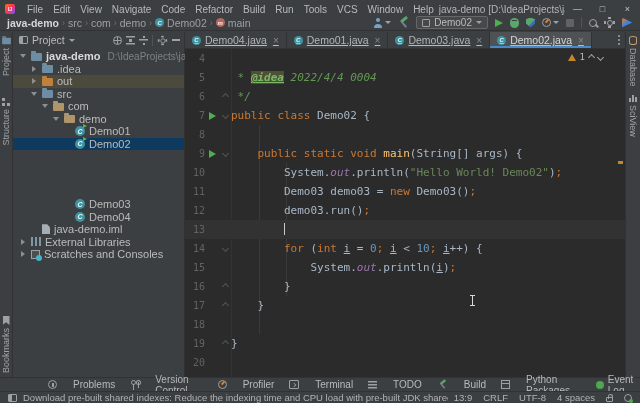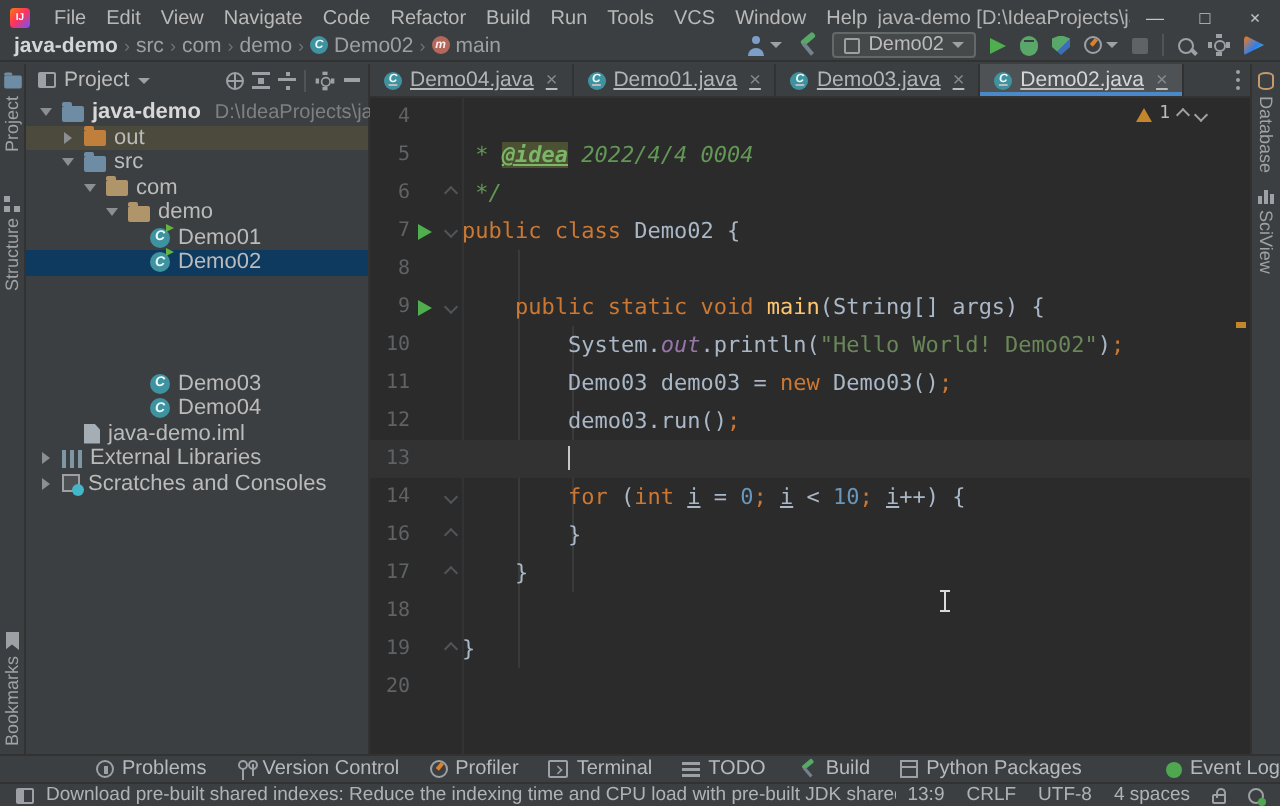--- a/index.html
+++ b/index.html
@@ -181,21 +181,21 @@
   .scrollmark{position:absolute;right:2px;top:112px;width:5px;height:3px;background:#c4862b;}
   .scrolltrack{position:absolute;right:0;top:0;bottom:0;width:9px;}
   .mouse-ibeam{position:absolute;left:284px;top:246px;width:7px;height:11px;background:
       linear-gradient(#dadada,#dadada) center top/5px 1px no-repeat,
       linear-gradient(#dadada,#dadada) center bottom/5px 1px no-repeat,
       linear-gradient(#dadada,#dadada) center/1px 100% no-repeat;}
 
   
   .bottombar{position:absolute;left:0;right:0;bottom:12px;height:14px;background:#3c3f41;border-top:1px solid #323232;
              display:flex;align-items:center;gap:15px;padding-left:48px;font-size:10px;color:#b7babc;}
-  .bb-item{display:flex;align-items:center;gap:4px;}
+  .bb-item{display:flex;align-items:center;gap:16px;}
   .bb-right{margin-left:auto;display:flex;align-items:center;gap:4px;}
   .statusbar{position:absolute;left:0;right:0;bottom:0;height:12px;background:#3c3f41;border-top:1px solid #323232;
              display:flex;align-items:center;gap:6px;padding:0 8px;font-size:9.5px;color:#b0b3b5;}
   .sb-msg{white-space:nowrap;overflow:hidden;flex:1;}
   .sb-right{display:flex;align-items:center;gap:11px;flex:none;}
 </style>
 </head>
 <body>
 
 <div class="app">
@@ -310,20 +310,27 @@
       </div>
       <div class="tree" id="tree">
           <div class="t-row" style="padding-left: 6px;">
             <span class="chev">
               <i class="chev-o"></i>
             </span>
             <i class="ic ic-folder"></i>
             <span class="t-emph">java-demo</span>
             <span class="t-extra">D:\IdeaProjects\java-demo</span>
           </div>
+          <div class="t-row" style="padding-left: 17px;">
+            <span class="chev">
+              <i class="chev-c"></i>
+            </span>
+            <i class="ic ic-folder"></i>
+            <span>.idea</span>
+          </div>
           <div class="t-row excluded" style="padding-left: 17px;">
             <span class="chev">
               <i class="chev-c"></i>
             </span>
             <i class="ic ic-folder excl"></i>
             <span>out</span>
           </div>
           <div class="t-row" style="padding-left: 17px;">
             <span class="chev">
               <i class="chev-o"></i>
@@ -487,20 +494,26 @@
               <span class="fcol"></span>
               <span class="code"><span class="def">        </span><span class="caret"></span></span>
             </div>
             <div class="line">
               <span class="ln">14</span>
               <span class="gcol"></span>
               <span class="fcol">
                 <i class="fold start"></i>
               </span>
               <span class="code"><span class="def">        </span><span class="kw">for</span><span class="def"> (</span><span class="kw">int</span><span class="def"> </span><span class="uvar">i</span><span class="def"> = </span><span class="num">0</span><span class="semi">;</span><span class="def"> </span><span class="uvar">i</span><span class="def"> &lt; </span><span class="num">10</span><span class="semi">;</span><span class="def"> </span><span class="uvar">i</span><span class="def">++) {</span></span>
+            </div>
+            <div class="line">
+              <span class="ln">15</span>
+              <span class="gcol"></span>
+              <span class="fcol"></span>
+              <span class="code"><span class="def">            System.</span><span class="fld">out</span><span class="def">.println(</span><span class="uvar">i</span><span class="def">)</span><span class="semi">;</span></span>
             </div>
             <div class="line">
               <span class="ln">16</span>
               <span class="gcol"></span>
               <span class="fcol">
                 <i class="fold end"></i>
               </span>
               <span class="code"><span class="def">        }</span></span>
             </div>
             <div class="line">

